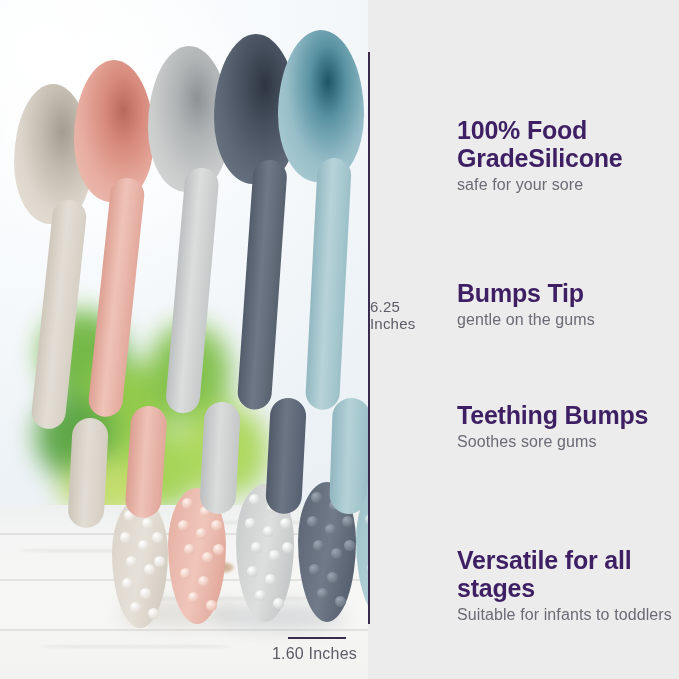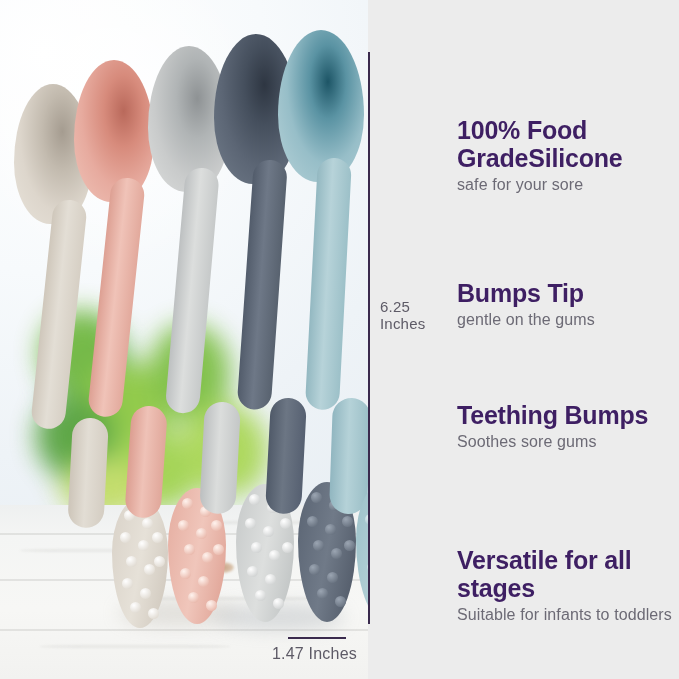--- a/index.html
+++ b/index.html
@@ -138,21 +138,21 @@
     background: #3a2a4d;
   }
   .meas-label {
     position: absolute;
     color: #5d5a66;
     font-size: 15px;
     line-height: 17px;
     letter-spacing: .2px;
     white-space: pre-line;
   }
-  #label-height { left: 380px; top: 298px; }
+  #label-height { left: 370px; top: 298px; }
   #label-width  { left: 272px; top: 645px; font-size: 16px; }
 
   
   .feature {
     position: absolute;
     left: 457px;
     width: 225px;
     margin-top: 44px;
   }
   .feature h2 {
@@ -339,21 +339,21 @@
 
       </div>
     </div>
   </div>
 
   <div class="v-line"></div>
   <div class="meas-label" id="label-height">6.25
 Inches</div>
 
   <div class="h-line"></div>
-  <div class="meas-label" id="label-width">1.47 Inches</div>
+  <div class="meas-label" id="label-width">1.60 Inches</div>
 
   <div class="feature" id="feature-0">
     <h2>100% Food GradeSilicone</h2>
     <p>safe for your sore</p>
   </div>
 
   <div class="feature" id="feature-1">
     <h2>Bumps Tip</h2>
     <p>gentle on the gums</p>
   </div>

